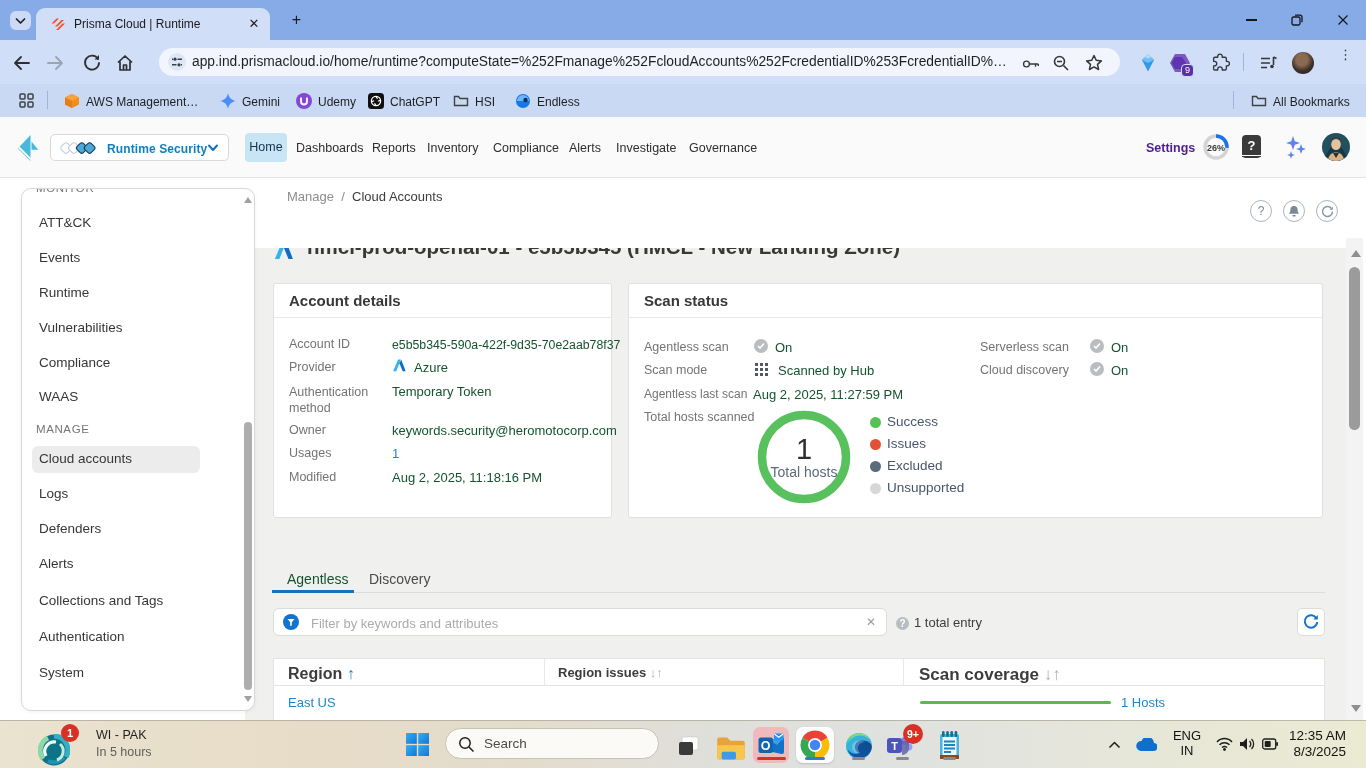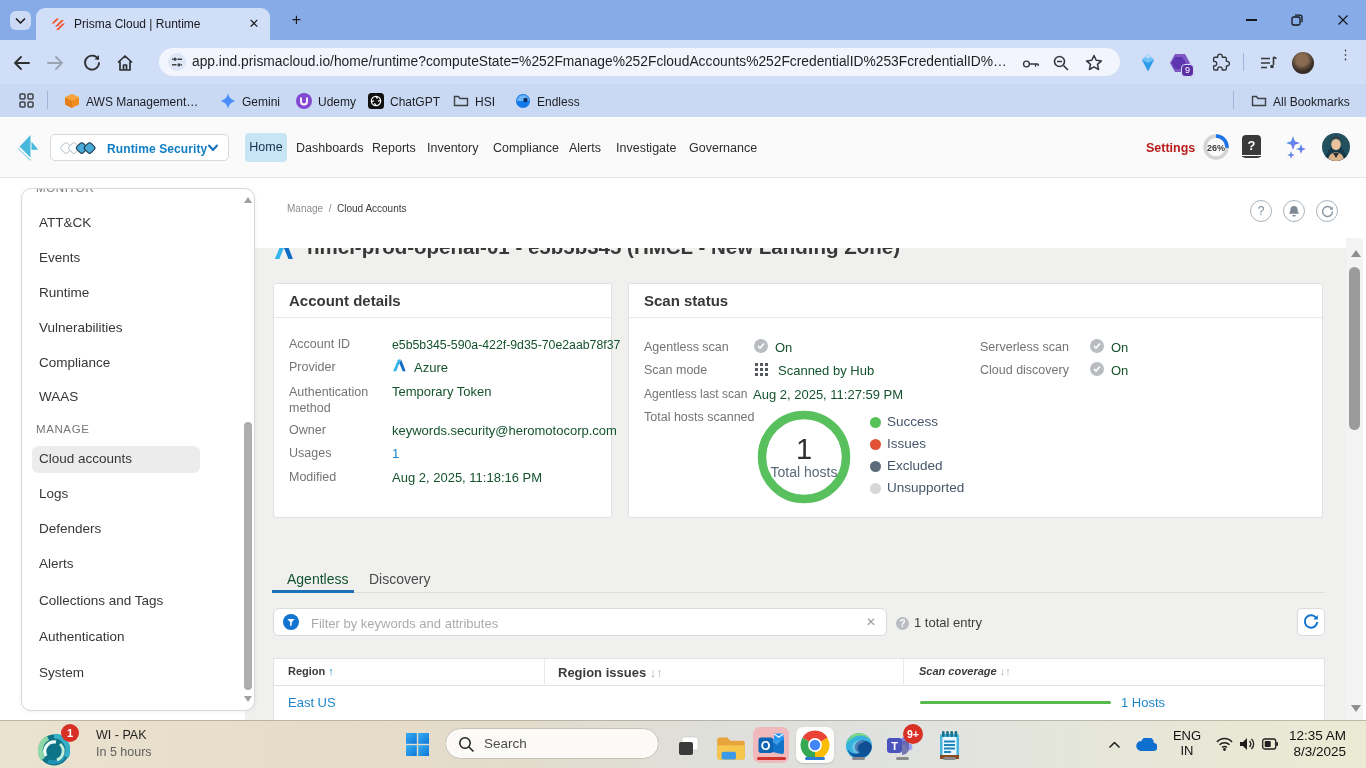--- a/index.html
+++ b/index.html
@@ -33,21 +33,21 @@
 #appbar { left:0; top:117px; width:1366px; height:61px; background:#fafafa; border-bottom:1px solid #e4e4e4; }
 .nav { position:absolute; top:136px; height:24px; line-height:24px; font-size:12.5px; color:#2e2e2e; }
 #navhome { left:245px; top:133px; width:42px; height:29px; background:#c8e5f6; border-radius:4px; text-align:center; line-height:29px; font-size:12.5px; color:#17324a; }
 #proddd { left:50px; top:134px; width:179px; height:27px; background:#fff; border:1px solid #d9d9d9; border-radius:5px; }
 #proddd .txt { position:absolute; left:56px; top:7px; font-size:12px; color:#0f7fc4; font-weight:700; letter-spacing:0.1px; }
 
 
 #page { left:0; top:178px; width:1366px; height:542px; background:#fff; }
 #contentband { position:absolute; left:237px; top:0; width:1109px; height:75px; background:#fff; }
 #graybg { position:absolute; left:245px; top:70px; width:1101px; height:472px; background:#f0f0ee; }
-#crumb { position:absolute; left:287px; top:25px; font-size:10px; color:#8d8d8d; }
+#crumb { position:absolute; left:287px; top:11px; font-size:13px; color:#8d8d8d; }
 #crumb b { color:#3c3c3c; font-weight:400; }
 .circico { position:absolute; top:22px; width:22px; height:22px; border-radius:50%; border:1px solid #aab4bc; color:#7c8894; text-align:center; line-height:21px; font-size:12px; }
 
 
 #sidebar { position:absolute; left:21px; top:10px; width:234px; height:523px; background:#fff; border:1px solid #d8d8d8; border-radius:10px; box-shadow:0 1px 4px rgba(0,0,0,0.06); overflow:hidden; }
 .sbitem { position:absolute; left:17px; height:20px; font-size:13.5px; color:#363636; }
 .sbcap { position:absolute; left:14px; font-size:11.5px; color:#767676; letter-spacing:0.6px; }
 #sbsel { position:absolute; left:10px; top:257px; width:168px; height:27px; background:#ececec; border-radius:6px; }
 #sbscroll { position:absolute; right:1px; top:8px; width:10px; height:505px; }
 #sbthumb { position:absolute; left:1px; top:225px; width:8px; height:268px; background:#aeaeae; border-radius:5px; }
@@ -240,21 +240,21 @@
       </svg>
   </div>
   <div id="navhome" class="abs">Home</div>
   <div class="nav abs" style="left:296px;">Dashboards</div>
   <div class="nav abs" style="left:372px;">Reports</div>
   <div class="nav abs" style="left:427px;">Inventory</div>
   <div class="nav abs" style="left:493px;">Compliance</div>
   <div class="nav abs" style="left:569px;">Alerts</div>
   <div class="nav abs" style="left:616px;">Investigate</div>
   <div class="nav abs" style="left:689px;">Governance</div>
-  <div class="nav abs" style="left:1146px; font-weight:700; color:#b91c1c;">Settings</div>
+  <div class="nav abs" style="left:1146px; font-weight:700; color:#4c1d95;">Settings</div>
   <div class="abs" style="left:1202px; top:133px; width:28px; height:28px;">
     <svg viewBox="0 0 28 28" width="28" height="28">
         <circle cx="14" cy="14" r="11" stroke="#d4d4d4" stroke-width="3.5" fill="none"></circle>
         <circle cx="14" cy="14" r="11" stroke="#1a73e8" stroke-width="3.5" fill="none" stroke-dasharray="18 51.1" stroke-dashoffset="-0" transform="rotate(-90 14 14)"></circle>
         <text x="14" y="17.5" font-size="9" font-weight="bold" fill="#3c3c3c" text-anchor="middle" font-family="Liberation Sans">26%</text>
       </svg>
   </div>
   <div class="abs" style="left:1242px; top:135px; width:19px; height:23px; background:#3a3a3a; border-radius:4px; color:#fff; text-align:center; font-size:13px; font-weight:700; line-height:21px;">?</div>
   <div class="abs" style="left:1242px; top:155px; width:19px; height:2px; background:#fff; border-bottom:1.5px solid #3a3a3a;"></div>
   <svg class="abs" style="left:1283px; top:134px;" width="26" height="26" viewBox="0 0 26 26">
@@ -417,23 +417,23 @@
     <div class="abs" style="left:914px; top:437px; font-size:13px; color:#3c3c3c;">1 total entry</div>
     <div id="refresh"><svg viewBox="0 0 18 18" width="18" height="18" style="margin:4px;">
           <path d="M14.5 5.5 A6.2 6.2 0 1 0 15.2 9" stroke="#1273d0" stroke-width="2" fill="none"></path>
           <path d="M15.8 2 v4.5 h-4.5 z" fill="#1273d0"></path>
         </svg></div>
 
     <div id="table">
       <div class="abs" style="left:0; top:0; width:100%; height:27px; border-bottom:1px solid #e3e3e3;"></div>
       <div class="abs" style="left:270px; top:0; width:1px; height:27px; background:#e8e8e8;"></div>
       <div class="abs" style="left:629px; top:0; width:1px; height:27px; background:#e8e8e8;"></div>
-      <div class="abs" style="left:14px; top:6px; font-size:11px; font-weight:700; color:#3c3c3c;">Region <span style="color:#1e87c9;">↑</span></div>
+      <div class="abs" style="left:14px; top:6px; font-size:16px; font-weight:700; color:#3c3c3c;">Region <span style="color:#1e87c9;">↑</span></div>
       <div class="abs" style="left:284px; top:6px; font-size:13px; font-weight:700; color:#3c3c3c;">Region issues <span style="color:#b0b0b0; font-weight:400;">↓↑</span></div>
-      <div class="abs" style="left:645px; top:6px; font-size:11px; font-weight:700; color:#3c3c3c;font-style:italic;">Scan coverage <span style="color:#b0b0b0; font-weight:400;">↓↑</span></div>
+      <div class="abs" style="left:645px; top:6px; font-size:17px; font-weight:700; color:#3c3c3c;">Scan coverage <span style="color:#b0b0b0; font-weight:400;">↓↑</span></div>
       <div class="abs" style="left:14px; top:36px; font-size:13px; color:#1e87c9;">East US</div>
       <div class="abs" style="left:646px; top:42px; width:191px; height:3px; background:#56bb4c; border-radius:2px;"></div>
       <div class="abs" style="left:847px; top:36px; font-size:13px; color:#1e87c9;">1 Hosts</div>
     </div>
 
     <div id="mscroll">
       <div style="position:absolute; left:5px; top:12px; width:0; height:0; border-left:5px solid transparent; border-right:5px solid transparent; border-bottom:7px solid #8f8f8f;"></div>
       <div id="mthumb"></div>
       <div style="position:absolute; left:5px; bottom:8px; width:0; height:0; border-left:5px solid transparent; border-right:5px solid transparent; border-top:7px solid #8f8f8f;"></div>
     </div>

